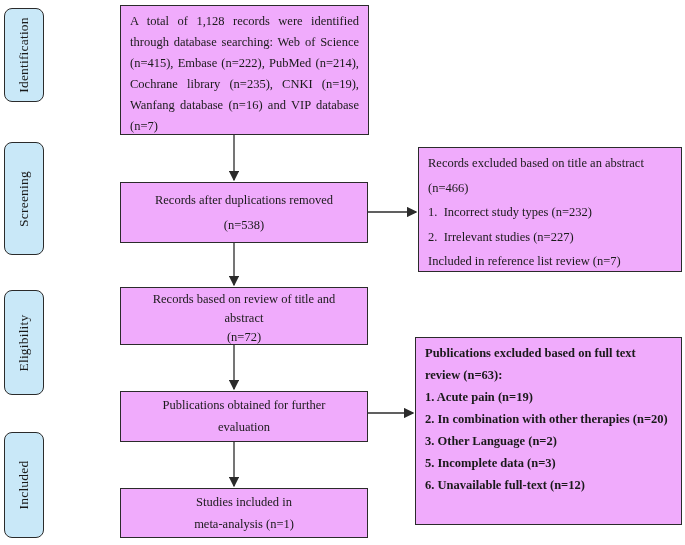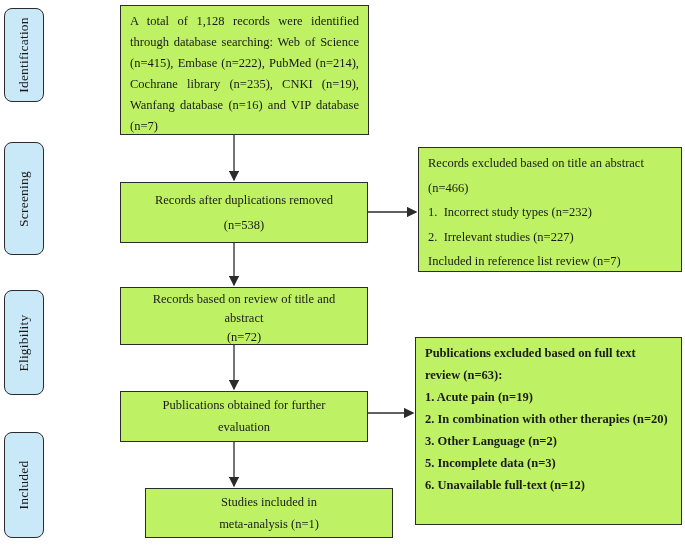--- a/index.html
+++ b/index.html
@@ -39,21 +39,21 @@
   }
   #stage-identification { top: 8px;   height: 94px; }
   #stage-screening      { top: 142px; height: 113px; }
   #stage-eligibility    { top: 290px; height: 105px; }
   #stage-included       { top: 432px; height: 106px; }
 
   
   .box {
     position: absolute;
     border: 1.5px solid #2b2b2b;
-    background: #bef264;
+    background: #f0abfc;
     font-size: 12.5px;
     overflow: hidden;
   }
   .b-center { text-align: center; }
   .b-left   { text-align: left; }
   .jl { text-align: justify; text-align-last: justify; }
 
   #box-records-identified {
     left: 120px; top: 5px; width: 249px; height: 130px;
     padding: 5px 9px 0 9px; line-height: 21px;
@@ -65,21 +65,21 @@
   #box-title-abstract-review {
     left: 120px; top: 287px; width: 248px; height: 58px;
     padding-top: 2px; line-height: 19px;
   }
   #box-further-evaluation {
     left: 120px; top: 391px; width: 248px; height: 51px;
     padding-top: 2px; line-height: 22px;
   }
   #box-meta-analysis {
     left: 120px; top: 488px; width: 248px; height: 50px;
-    padding-top: 2px; line-height: 22px; margin-left: 25px;
+    padding-top: 2px; line-height: 22px;
   }
   #box-excluded-title-abstract {
     left: 418px; top: 147px; width: 264px; height: 125px;
     padding: 3px 8px 0 9px; line-height: 24.5px;
   }
   #box-excluded-full-text {
     left: 415px; top: 337px; width: 267px; height: 188px;
     padding: 4px 6px 0 9px; line-height: 22px; font-weight: bold;
   }
 </style>

